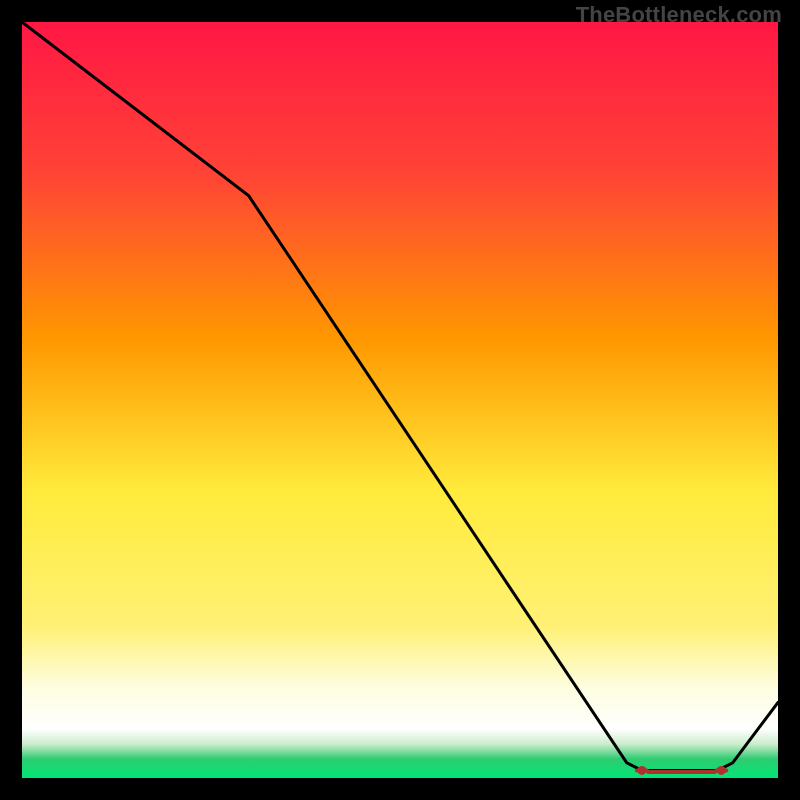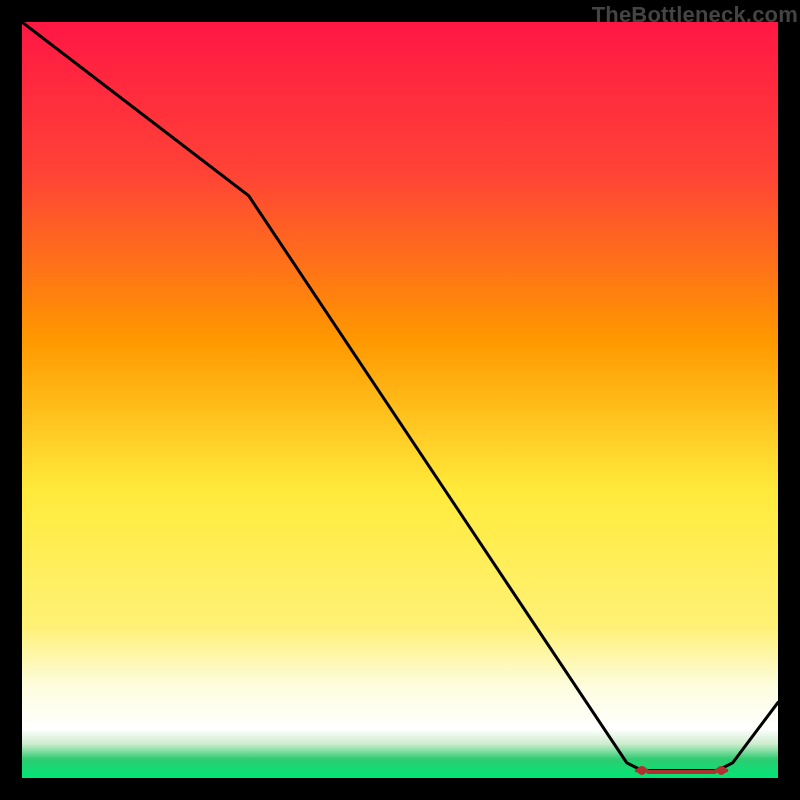--- a/index.html
+++ b/index.html
@@ -7,21 +7,21 @@
     padding: 0;
     width: 800px;
     height: 800px;
     background: #000;
     font-family: Arial, Helvetica, sans-serif;
     position: relative;
   }
   .watermark {
     position: absolute;
     top: 2px;
-    right: 2px;
+    right: 18px;
     color: #444;
     font-size: 22px;
     font-weight: 600;
     letter-spacing: 0.2px;
     z-index: 10;
     margin-left: 18px;
   }
   .plot-wrap {
     position: absolute;
     left: 22px;

